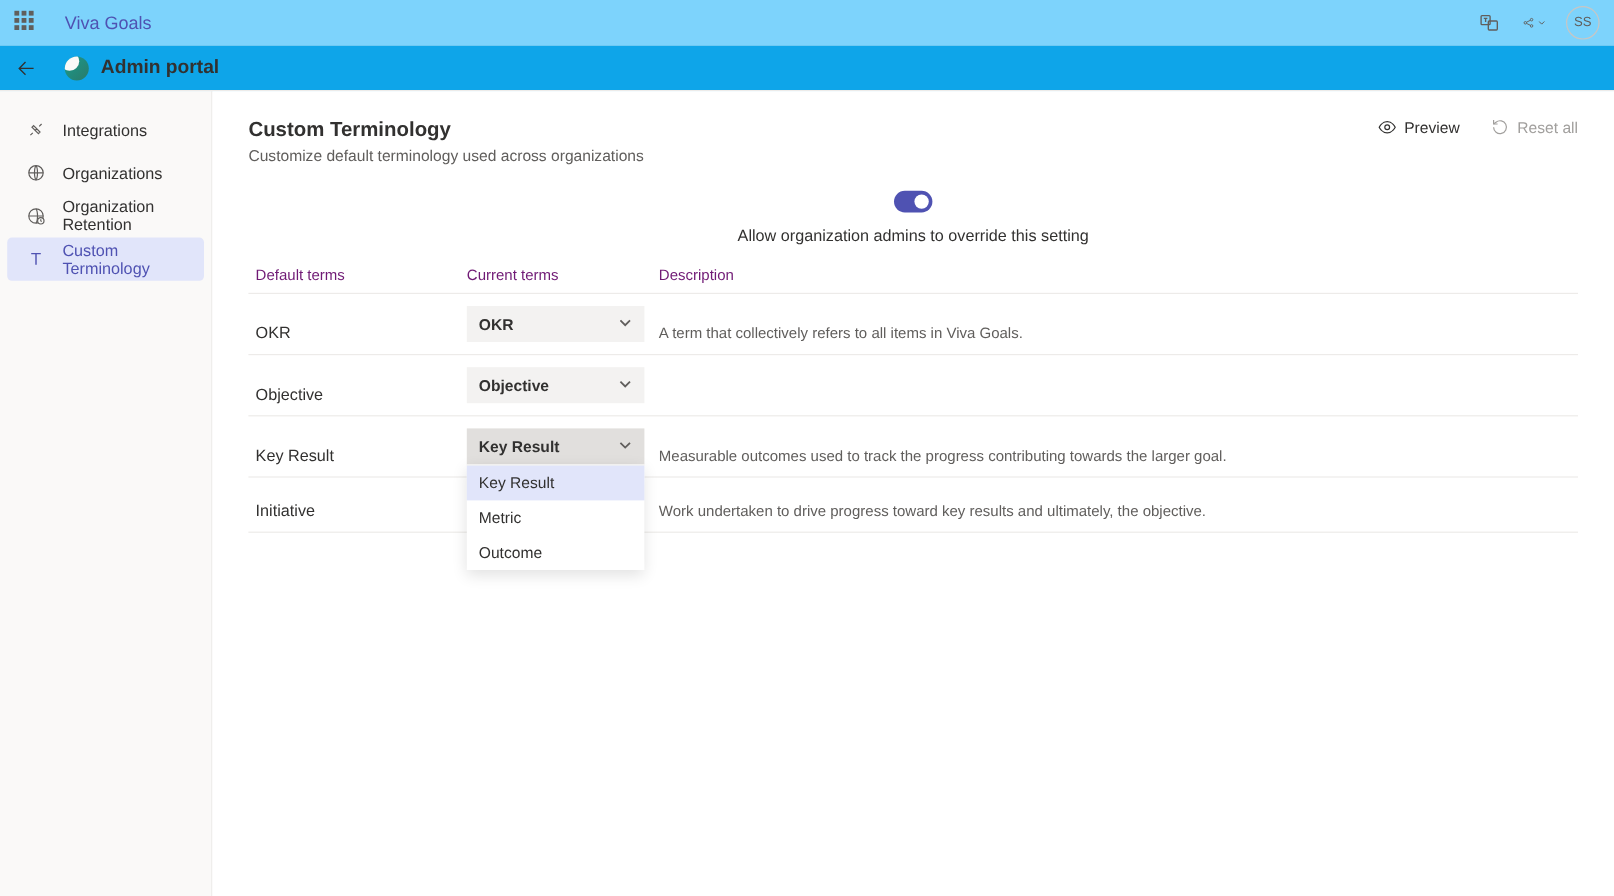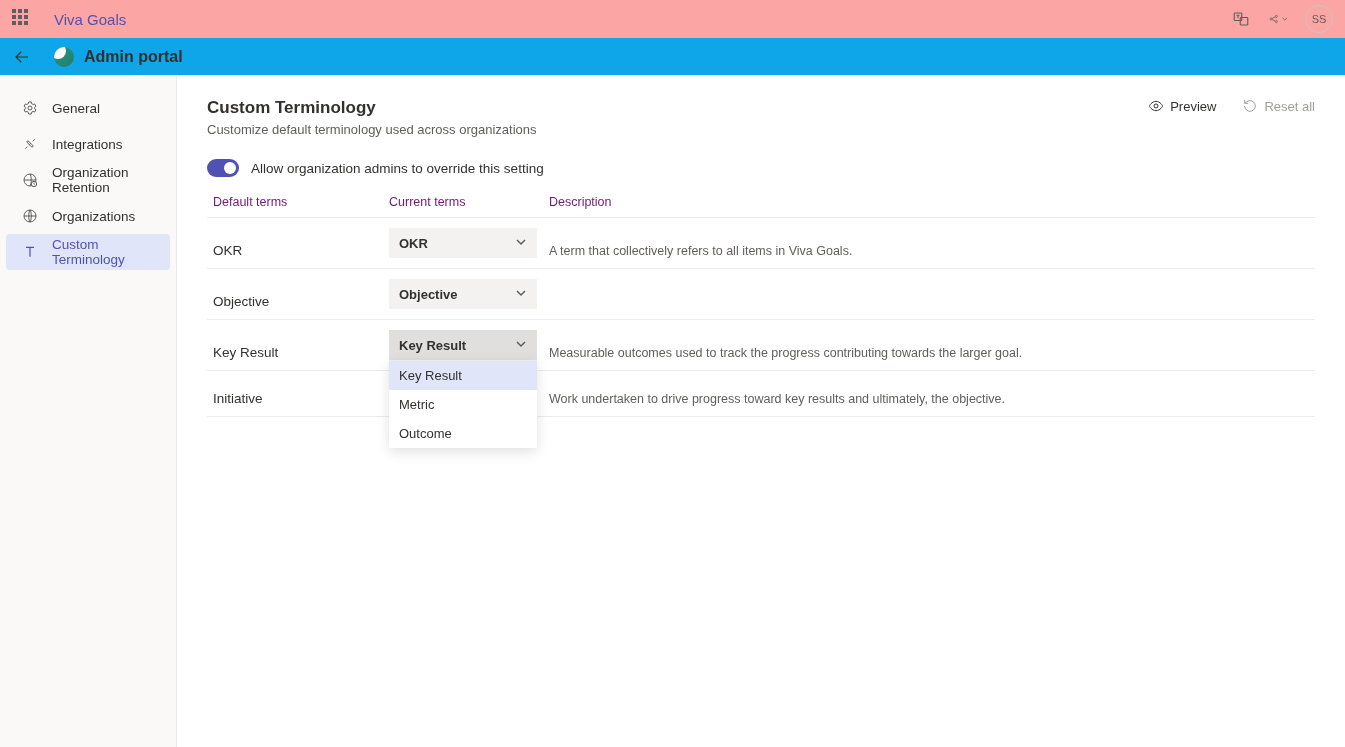--- a/index.html
+++ b/index.html
@@ -11,21 +11,21 @@
     width: 1345px;
     height: 747px;
     overflow: hidden;
   }
   
   .topbar {
     height: 38px;
     display: flex;
     align-items: center;
     padding: 0 12px;
-    background: #fca5a5;
+    background: #7dd3fc;
   }
   .waffle {
     width: 20px; height: 20px;
     display: grid;
     grid-template-columns: repeat(3, 4px);
     grid-template-rows: repeat(3, 4px);
     gap: 2px;
     margin-right: 22px;
     cursor: pointer;
   }
@@ -74,21 +74,21 @@
   .sidebar-item.active .icon { color:#4f52b2; }
   
   .main { flex: 1; background: #fff; padding: 22px 30px; overflow:visible; position:relative;}
   .page-head { display: flex; align-items: flex-start; }
   .page-title { font-size: 17px; font-weight: 600; color:#323130; }
   .page-sub { font-size: 13px; color:#605e5c; margin-top: 4px; }
   .page-actions { margin-left:auto; display:flex; gap:26px; align-items:center; }
   .action-btn { display:flex; align-items:center; gap:6px; font-size:13px; cursor:pointer; color:#323130;}
   .action-btn.disabled { color:#a19f9d; cursor:default;}
   .action-btn .icon{width:16px;height:16px;display:flex;align-items:center;justify-content:center;}
-  .toggle-row { display:flex; align-items:center; gap:12px; margin-top:22px; }
+  .toggle-row { display:flex; align-items:center; gap:12px; margin-top:22px;flex-direction:column; }
   .toggle {
     width: 32px; height: 18px; border-radius: 9px; background:#4f52b2;
     position:relative; cursor:pointer;
   }
   .toggle::after{content:"";position:absolute;width:12px;height:12px;background:#fff;border-radius:50%;top:3px;right:3px;}
   .toggle-label{font-size:13.5px;color:#323130;}
   
   .term-table { margin-top: 18px; }
   .thead { display:flex; border-bottom:1px solid #edebe9; padding:0 6px 8px; font-size:12.5px; color:#701a75;}
   .col-default{width:176px;}
@@ -162,53 +162,44 @@
   <div class="logo-circle"></div>
   <div class="portal-title">Admin portal</div>
 </div>
 
 <div class="body-wrap">
 
   <div class="sidebar">
     <div class="sidebar-item">
       <span class="icon">
         <svg width="16" height="16" viewBox="0 0 24 24" fill="none" stroke="currentColor" stroke-width="1.5">
-            <circle cx="12" cy="12" r="3"></circle>
-            <path d="M19 12a7 7 0 0 0-.1-1.2l2-1.5-2-3.4-2.3 1a7 7 0 0 0-2-1.2L14 3h-4l-.6 2.7a7 7 0 0 0-2 1.2l-2.3-1-2 3.4 2 1.5A7 7 0 0 0 5 12c0 .4 0 .8.1 1.2l-2 1.5 2 3.4 2.3-1c.6.5 1.3.9 2 1.2L10 21h4l.6-2.7c.7-.3 1.4-.7 2-1.2l2.3 1 2-3.4-2-1.5c.1-.4.1-.8.1-1.2z"></path>
-          </svg>
-      </span>
-      <span>General</span>
-    </div>
-    <div class="sidebar-item">
-      <span class="icon">
-        <svg width="16" height="16" viewBox="0 0 24 24" fill="none" stroke="currentColor" stroke-width="1.5">
             <path d="M9 7l4 4-2 2-4-4zM15 17l-4-4 2-2 4 4zM5 19l3-3M19 5l-3 3"></path>
           </svg>
       </span>
       <span>Integrations</span>
+    </div>
+    <div class="sidebar-item">
+      <span class="icon">
+        <svg width="16" height="16" viewBox="0 0 24 24" fill="none" stroke="currentColor" stroke-width="1.5">
+            <circle cx="12" cy="12" r="9"></circle>
+            <path d="M3 12h18M12 3c2.5 3 2.5 15 0 18M12 3c-2.5 3-2.5 15 0 18"></path>
+          </svg>
+      </span>
+      <span>Organizations</span>
     </div>
     <div class="sidebar-item">
       <span class="icon">
         <svg width="16" height="16" viewBox="0 0 24 24" fill="none" stroke="currentColor" stroke-width="1.5">
             <circle cx="12" cy="12" r="9"></circle>
             <path d="M3 12h18M12 3c2.5 3 2.5 15 0 18"></path>
             <circle cx="18" cy="18" r="4" fill="#faf9f8"></circle>
             <path d="M18 16v2l1 1"></path>
           </svg>
       </span>
       <span>Organization Retention</span>
-    </div>
-    <div class="sidebar-item">
-      <span class="icon">
-        <svg width="16" height="16" viewBox="0 0 24 24" fill="none" stroke="currentColor" stroke-width="1.5">
-            <circle cx="12" cy="12" r="9"></circle>
-            <path d="M3 12h18M12 3c2.5 3 2.5 15 0 18M12 3c-2.5 3-2.5 15 0 18"></path>
-          </svg>
-      </span>
-      <span>Organizations</span>
     </div>
     <div class="sidebar-item active">
       <span class="icon">
         <svg width="16" height="16" viewBox="0 0 24 24" fill="none" stroke="currentColor" stroke-width="1.8">
             <path d="M6 5h12M12 5v14"></path>
           </svg>
       </span>
       <span>Custom Terminology</span>
     </div>
   </div>

